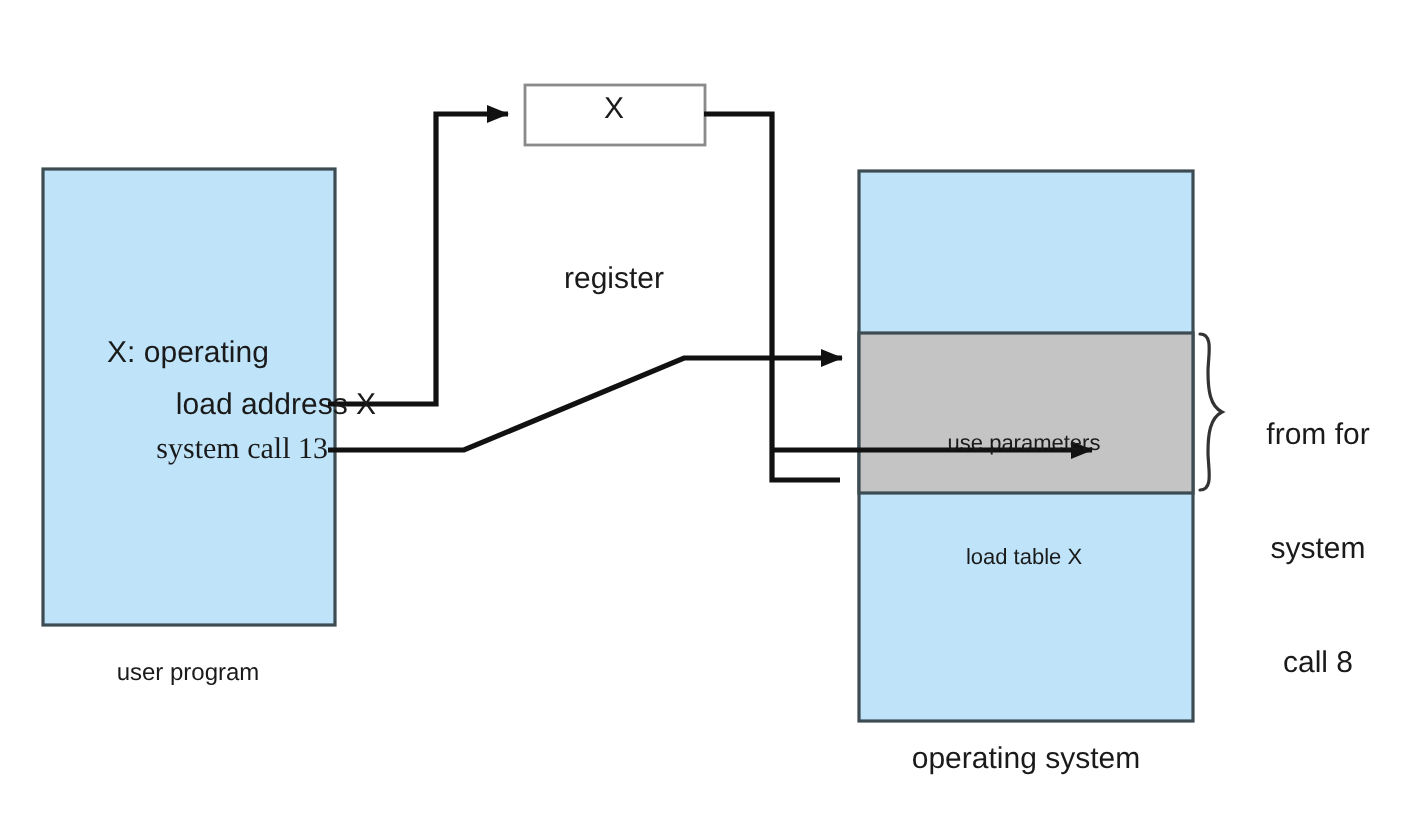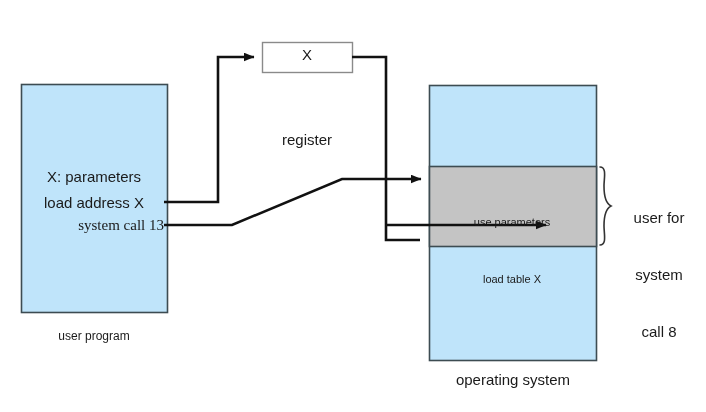--- a/index.html
+++ b/index.html
@@ -3,21 +3,21 @@
 <meta charset="utf-8">
 <style>
   html,body{margin:0;padding:0;background:#ffffff;}
   body{width:706px;height:412px;overflow:hidden;
        font-family:"Liberation Sans","DejaVu Sans",sans-serif;color:#1a1a1a;}
   #stage{position:relative;width:706px;height:412px;}
   svg#art{position:absolute;left:0;top:0;width:706px;height:412px;}
 
   .txt{position:absolute;white-space:pre;line-height:19px;}
   .c{text-align:center;}
-  .l{text-align:center;}
+  .l{text-align:right;margin-left:24px;}
 
   #user-text-top{left:21px;top:129px;width:146px;font-size:15px;}
   #user-text-load{left:24px;top:193px;width:140px;font-size:15px;}
   #user-text-sys{left:24px;top:216px;width:140px;font-size:15px;text-align:right;font-family:Liberation Serif, serif;}
   #register-value{left:262px;top:45px;width:90px;font-size:15px;}
   #register-label{left:240px;top:82px;width:134px;font-size:15px;margin-top:48px;}
   #os-gray-text{left:432px;top:175px;width:160px;font-size:11px;}
   #brace-text{left:615px;top:170px;width:88px;font-size:15px;}
   #user-caption{left:21px;top:327px;width:146px;font-size:12px;}
   #os-caption{left:420px;top:370px;width:186px;font-size:15px;text-align:center;}
@@ -48,38 +48,38 @@
 
     <path d="M164,225 L232,225 L342,179 L421,179" fill="none" stroke="#111111" stroke-width="2.6" marker-end="url(#ah)"></path>
 
     <path d="M386,225 L546,225" fill="none" stroke="#111111" stroke-width="2.6" marker-end="url(#ah)"></path>
 
     <path d="M600,167 C607,167 604,178 604,186 C604,195 605,203 611,206
              C605,209 604,217 604,226 C604,234 607,245 600,245" fill="none" stroke="#333333" stroke-width="1.6" stroke-linecap="round"></path>
   </svg>
 
   <div class="txt c" id="user-text-top">
-    <div>X: parameters</div>
+    <div>X: operating</div>
   </div>
 
   <div class="txt l" id="user-text-load">load address X</div>
 
   <div class="txt" id="user-text-sys">system call 13</div>
 
   <div class="txt c" id="register-value">X</div>
 
   <div class="txt c" id="register-label">register</div>
 
   <div class="txt c" id="os-gray-text">
     <div>use parameters</div>
     <div>load table X</div>
   </div>
 
   <div class="txt c" id="brace-text">
-    <div>user for</div>
+    <div>from for</div>
     <div>system</div>
     <div>call 8</div>
   </div>
 
   <div class="txt c" id="user-caption">user program</div>
 
   <div class="txt c" id="os-caption">operating system</div>
 
 </div>
 

